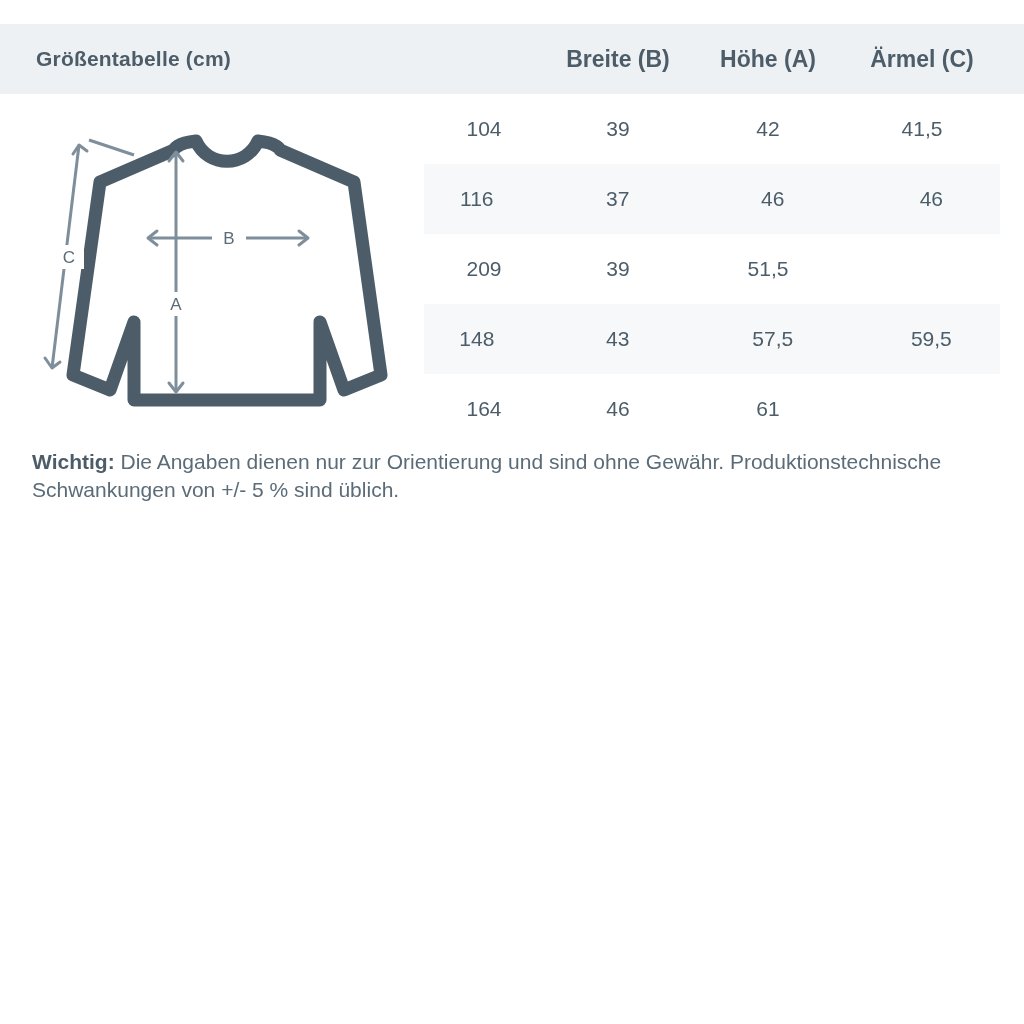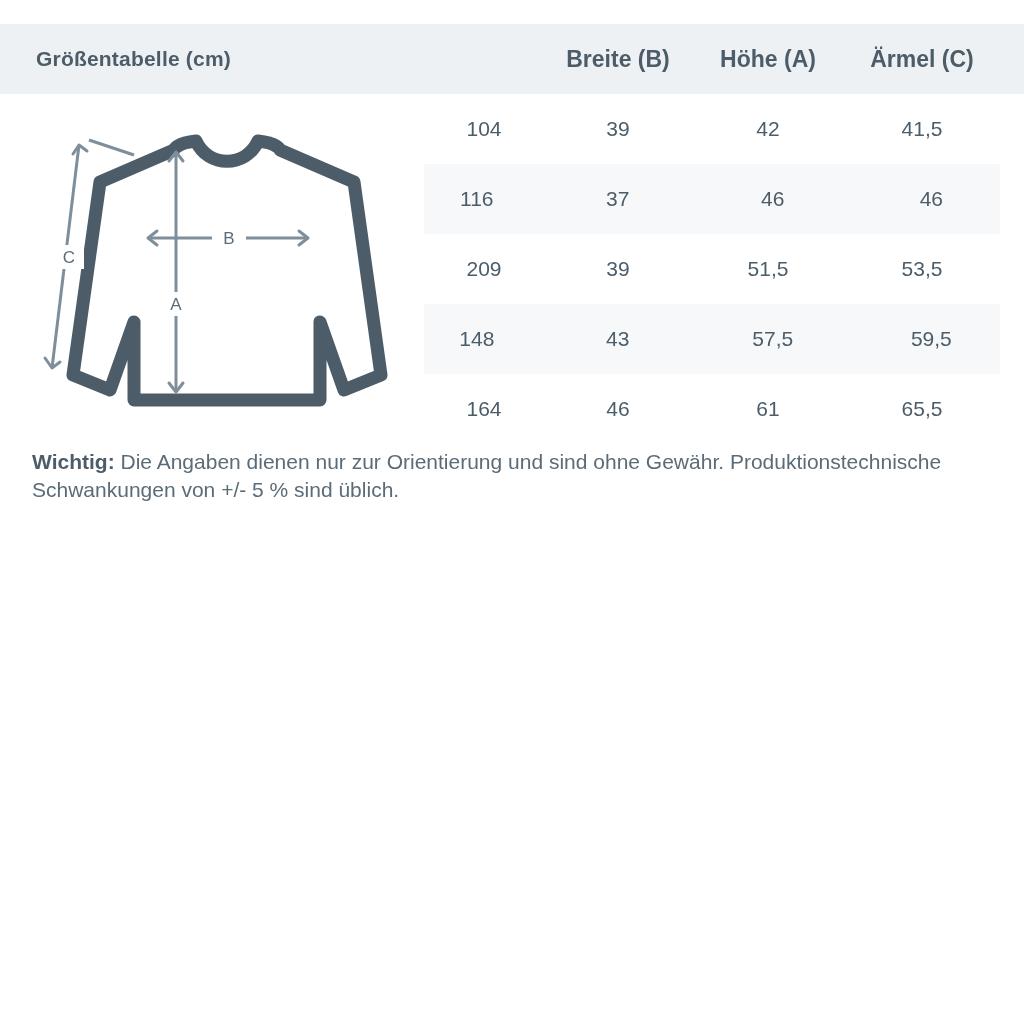--- a/index.html
+++ b/index.html
@@ -131,33 +131,31 @@
     <div class="row alt">
       <div class="cell c0">116</div>
       <div class="cell c1">37</div>
       <div class="cell c2">46</div>
       <div class="cell c3">46</div>
     </div>
     <div class="row">
       <div class="cell c0">209</div>
       <div class="cell c1">39</div>
       <div class="cell c2">51,5</div>
-      <div class="cell c3">53,5</div>
     </div>
     <div class="row alt">
       <div class="cell c0">148</div>
       <div class="cell c1">43</div>
       <div class="cell c2">57,5</div>
       <div class="cell c3">59,5</div>
     </div>
     <div class="row">
       <div class="cell c0">164</div>
       <div class="cell c1">46</div>
       <div class="cell c2">61</div>
-      <div class="cell c3">65,5</div>
     </div>
   </div>
 
   <div class="illu">
     <svg width="390" height="320" viewBox="0 0 390 320" xmlns="http://www.w3.org/2000/svg">
       <g fill="none" stroke="#4c5d69" stroke-width="13" stroke-linejoin="round" stroke-linecap="round">
         <path d="M150 40
                  C150 40 152 33 172 31
                  C184 58 222 58 234 31
                  C254 33 256 40 256 40

